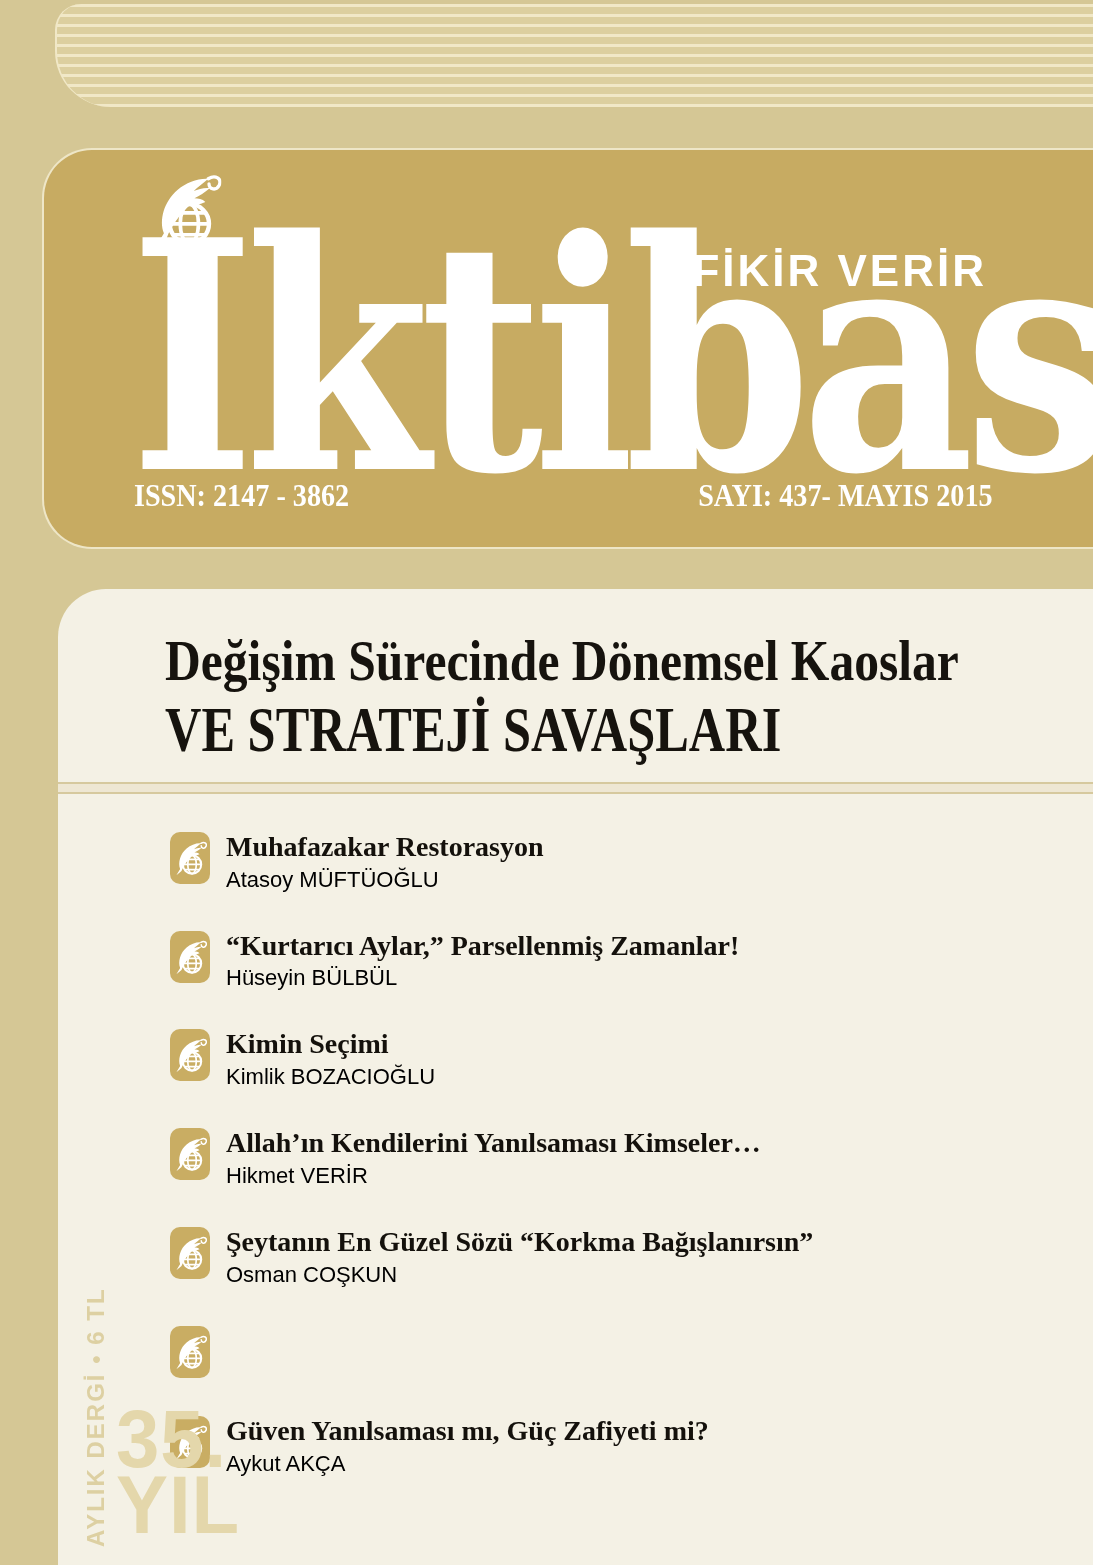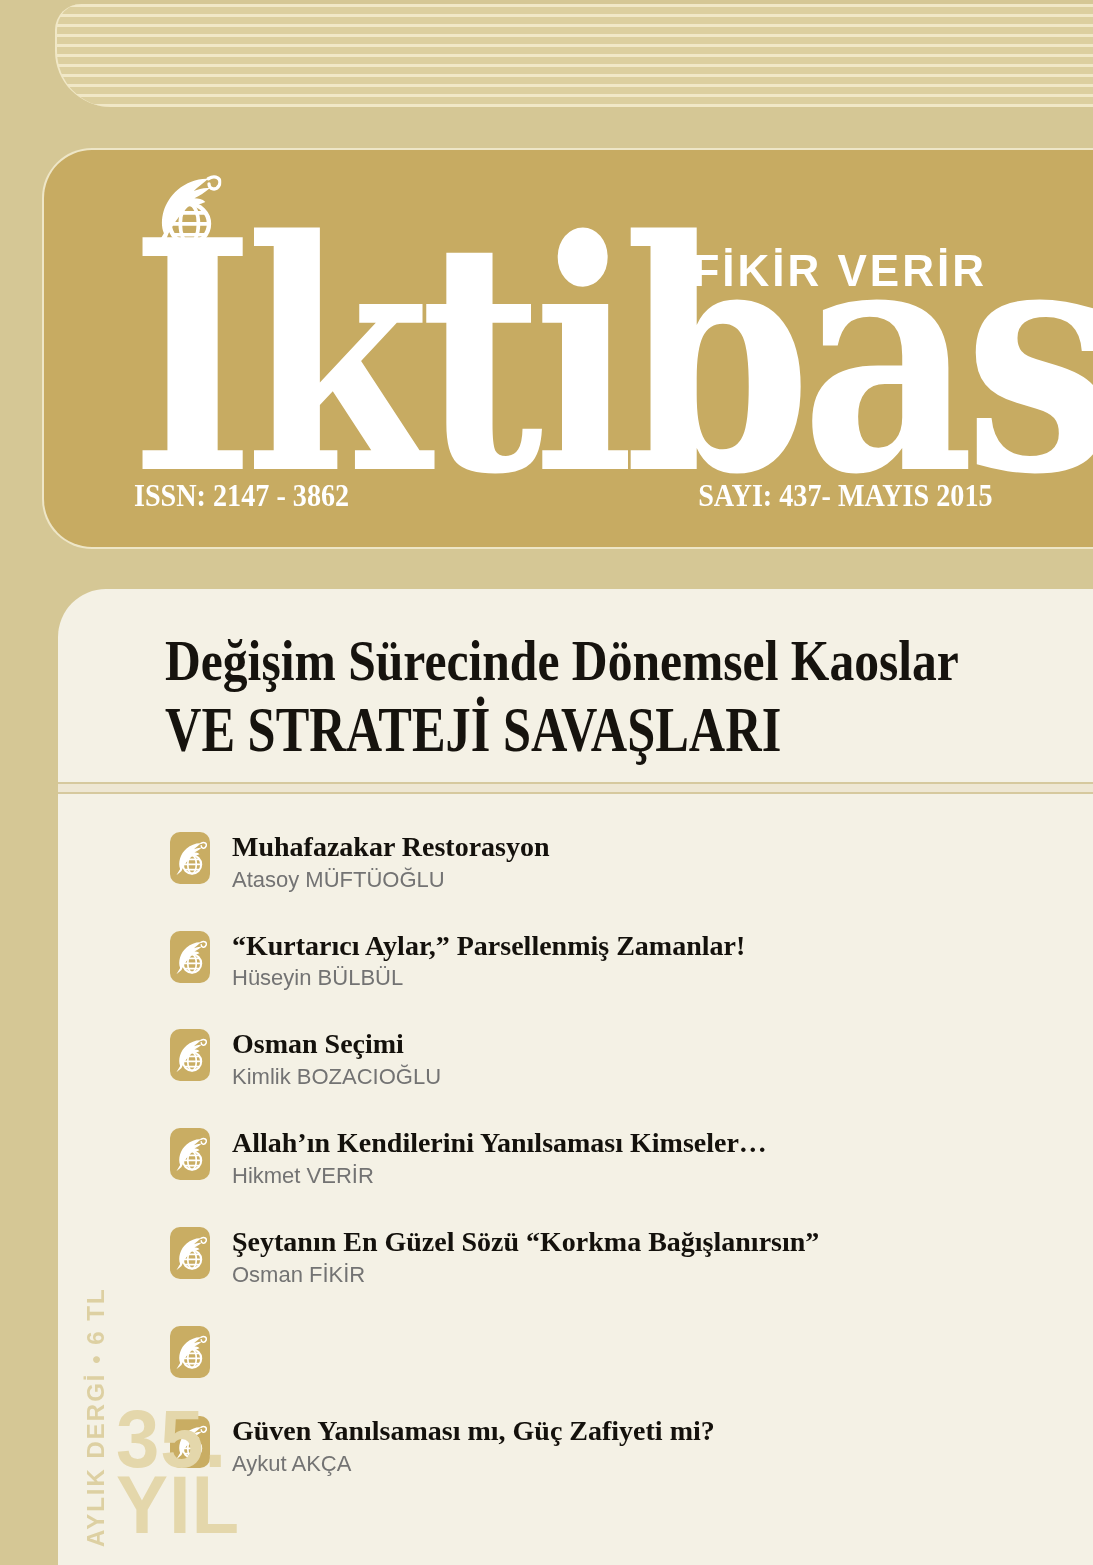--- a/index.html
+++ b/index.html
@@ -61,35 +61,35 @@
     font-size:63px;line-height:1.0;margin-top:8px;white-space:nowrap;
     letter-spacing:0px;transform:scaleX(.80);transform-origin:left top;
   }
   .divider{
     margin-top:20px;height:8px;background:#eee7d3;
     border-top:2px solid #d6c99e;border-bottom:2px solid #d6c99e;
   }
 
   
   .articles{padding:38px 40px 0 112px;}
-  .article-row{display:flex;align-items:flex-start;gap:22px;margin-bottom:38px;}
+  .article-row{display:flex;align-items:flex-start;gap:16px;margin-bottom:38px;}
   .article-icon{
     flex:0 0 auto;width:40px;height:52px;border-radius:10px;
     background:#c9ad63;color:#ffffff;
     display:flex;align-items:center;justify-content:center;
   }
   .article-icon svg{width:34px;height:44px;}
   .article-text{padding-top:0px;}
   .article-title{
     font-family:"Liberation Serif",serif;font-weight:bold;
     font-size:28px;line-height:1.1;color:#14110c;white-space:nowrap;
   }
   .article-author{
     font-family:"Liberation Sans",sans-serif;font-size:22px;
-    color:#737373;margin-top:4px;
+    color:#000000;margin-top:4px;
   }
 
   
   .year-badge{
     position:absolute;left:116px;top:1406px;
     font-family:"Liberation Sans",sans-serif;font-weight:bold;
     font-size:82px;line-height:.80;color:#e4d7ab;
     letter-spacing:1px;transform:scaleX(.95);transform-origin:left top;
   }
   .side-note{
@@ -176,21 +176,21 @@
       </span>
     </div>
 
     <div class="article-row">
       <span class="article-icon">
         <svg viewBox="0 0 100 110">
             <use href="#quill-globe"></use>
           </svg>
         </span>
       <span class="article-text">
-        <div class="article-title">Osman Seçimi</div>
+        <div class="article-title">Kimin Seçimi</div>
         <div class="article-author">Kimlik BOZACIOĞLU</div>
       </span>
     </div>
 
     <div class="article-row">
       <span class="article-icon">
         <svg viewBox="0 0 100 110">
             <use href="#quill-globe"></use>
           </svg>
         </span>
@@ -201,21 +201,21 @@
     </div>
 
     <div class="article-row">
       <span class="article-icon">
         <svg viewBox="0 0 100 110">
             <use href="#quill-globe"></use>
           </svg>
         </span>
       <span class="article-text">
         <div class="article-title">Şeytanın En Güzel Sözü “Korkma Bağışlanırsın”</div>
-        <div class="article-author">Osman FİKİR</div>
+        <div class="article-author">Osman COŞKUN</div>
       </span>
     </div>
 
     <div class="article-row">
       <span class="article-icon">
         <svg viewBox="0 0 100 110">
             <use href="#quill-globe"></use>
           </svg>
         </span>
     </div>

